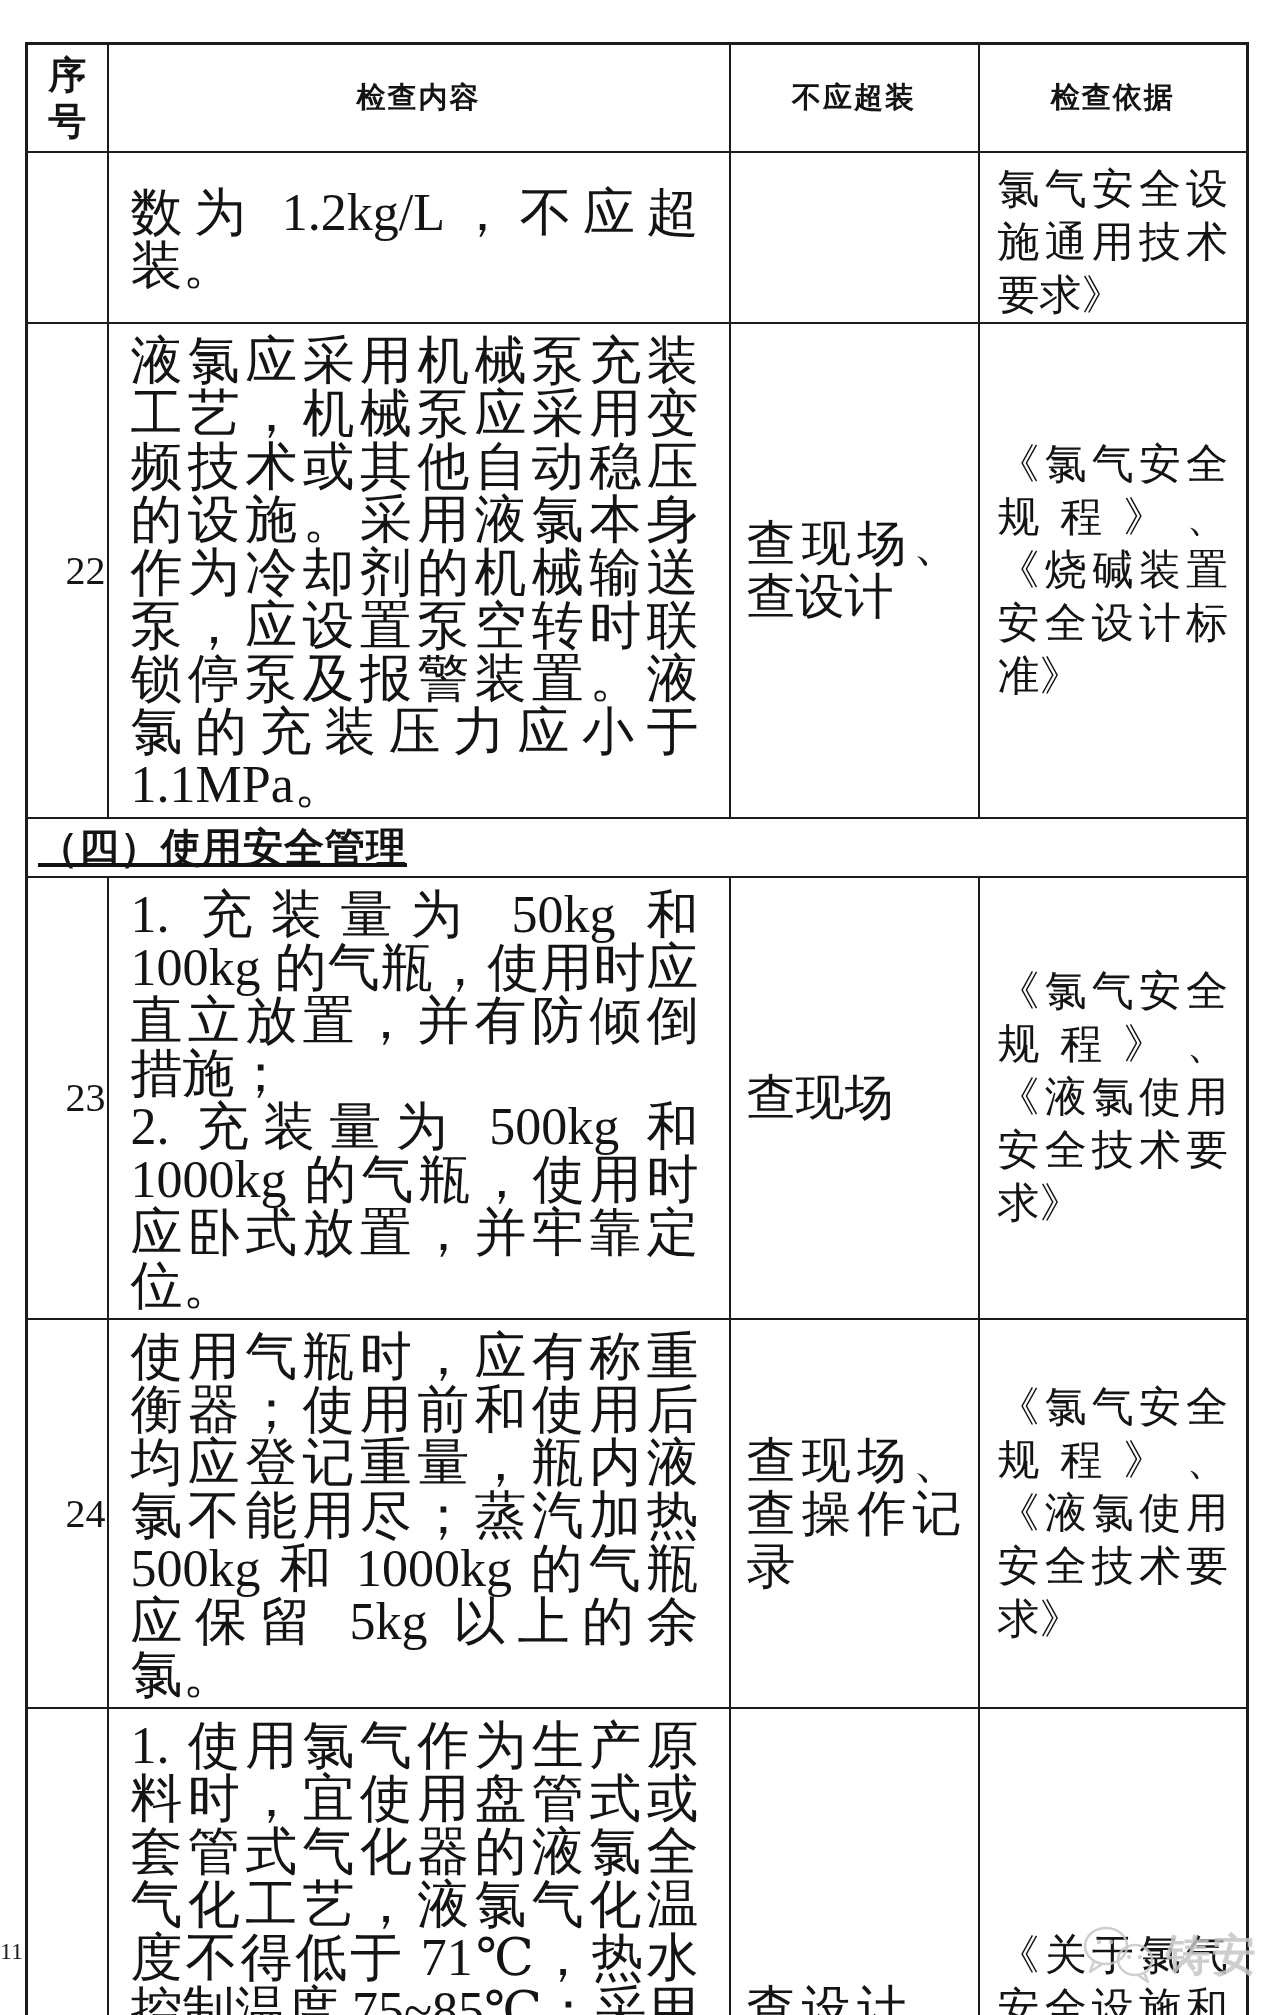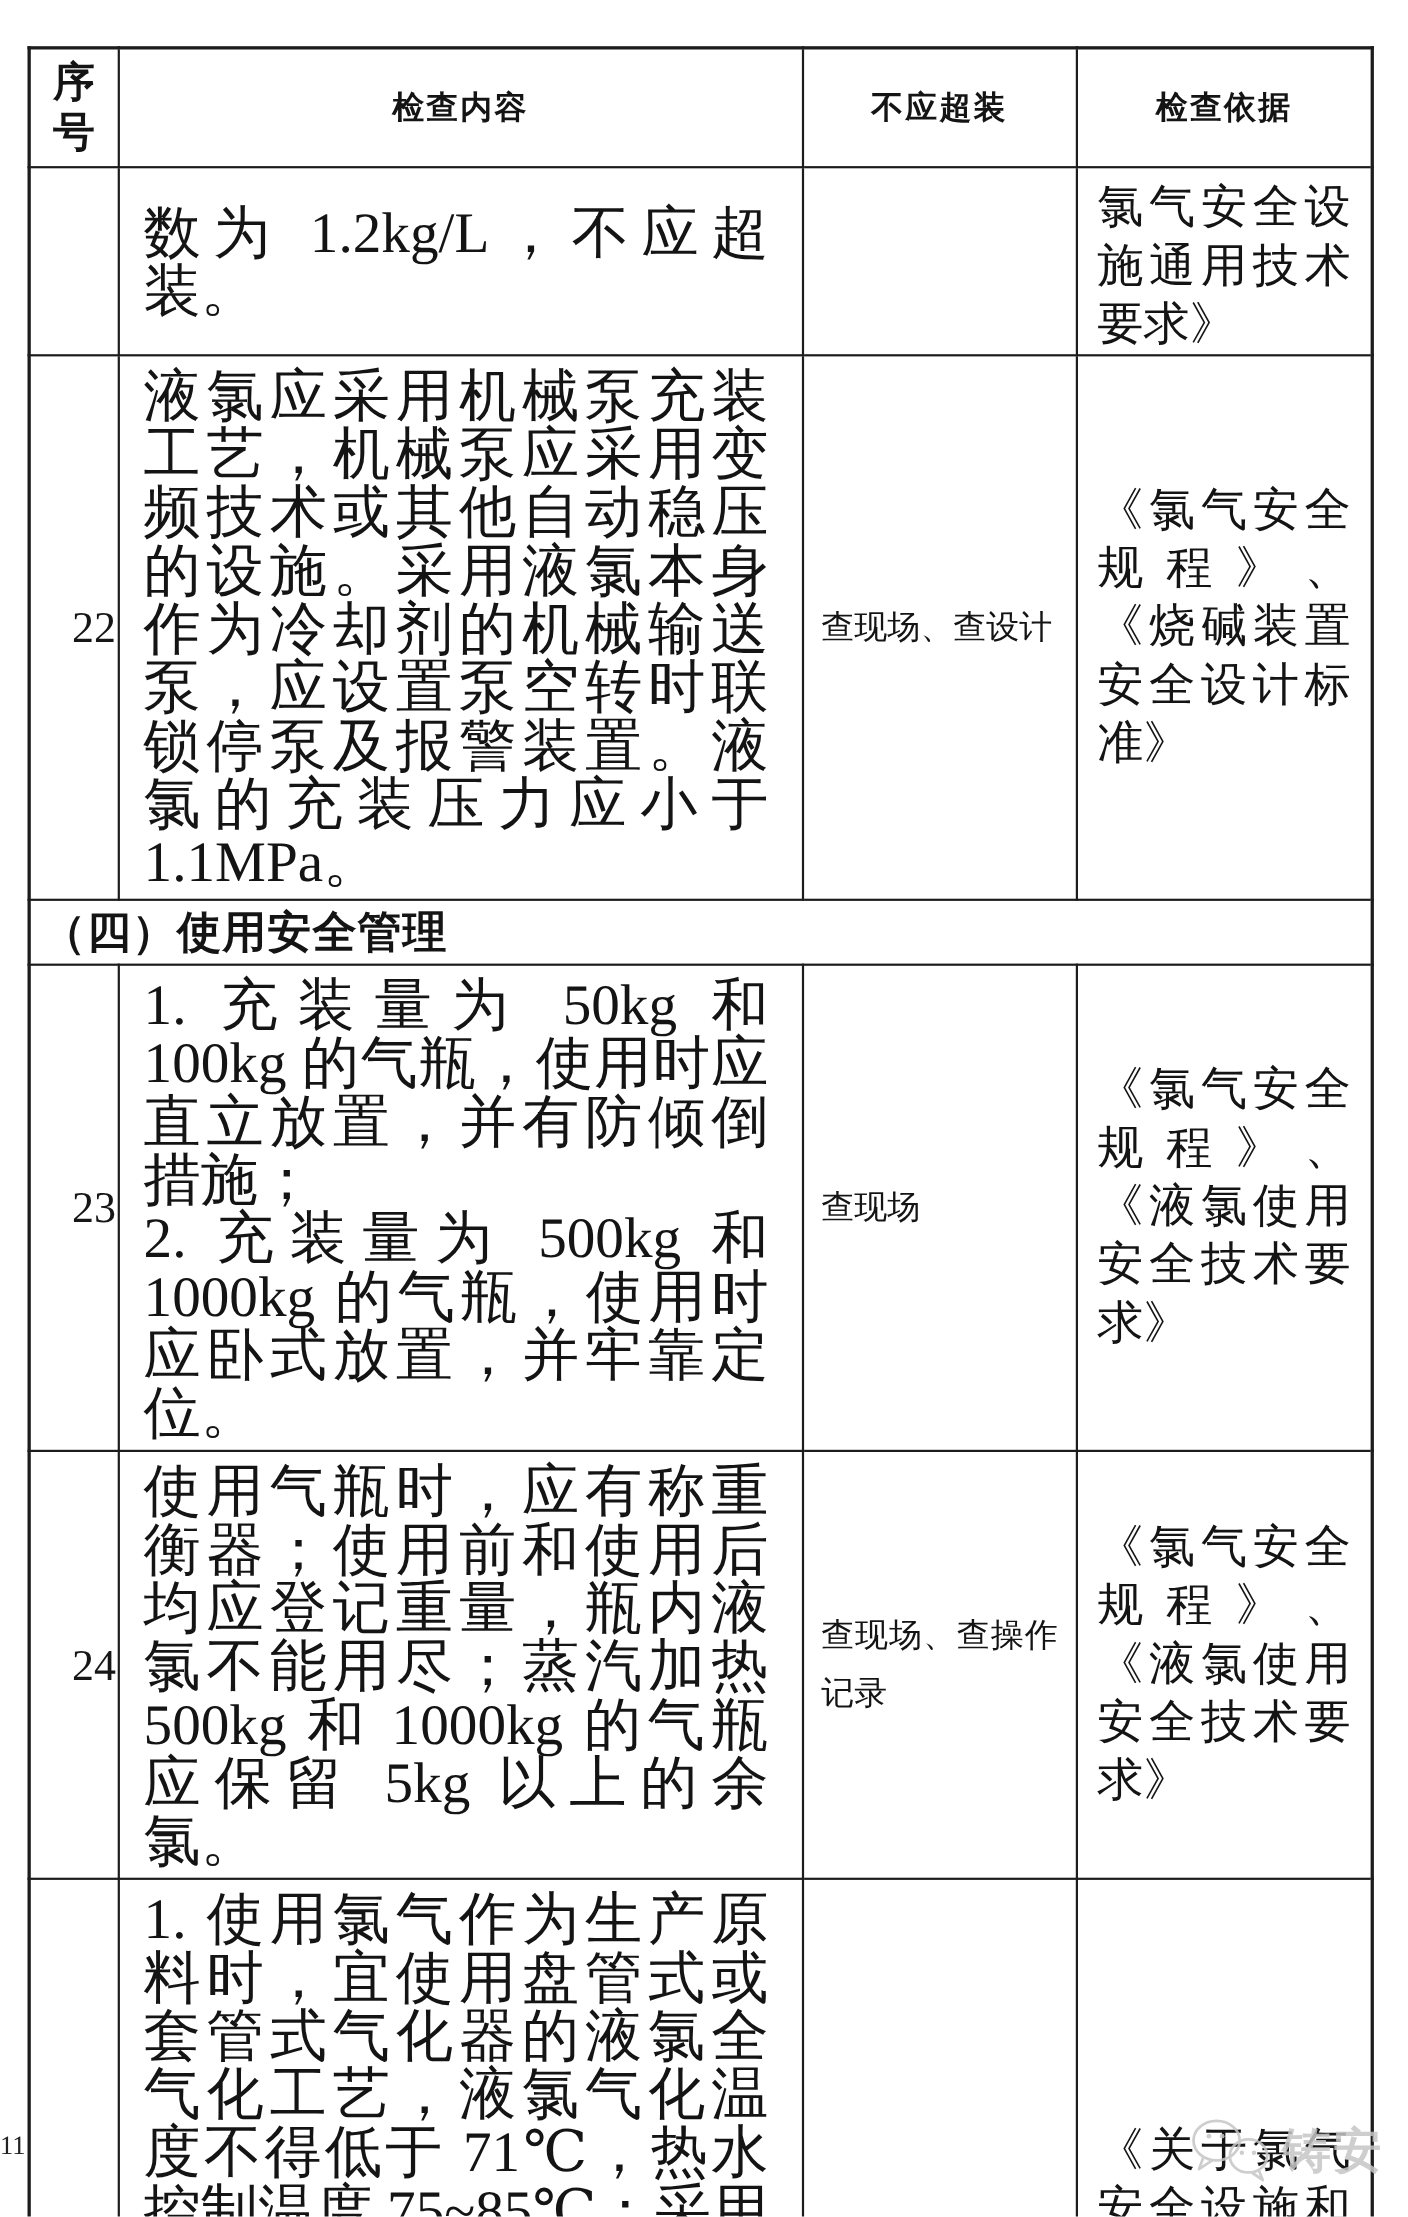--- a/index.html
+++ b/index.html
@@ -25,37 +25,37 @@
   thead th{
     border-bottom:5px solid #1c1c1c;
     font-family:"Liberation Sans","DejaVu Sans",sans-serif;
     font-weight:bold;font-size:29px;letter-spacing:2px;
     text-align:center;color:#141414;
   }
   th.th-no{white-space:pre-line;line-height:46px;font-size:38px;letter-spacing:0;}
   tr.h-header{height:108px;}
   tr.h-r0{height:163px;}
   tr.h-r22{height:375px;}
-  tr.h-section{height:55px;}
+  tr.h-section{height:55px;text-decoration:underline;}
   tr.h-r23{height:332px;}
   tr.h-r24{height:267px;}
   tr.h-r25{height:578px;}
   td.td-no{
     text-align:right;font-size:40px;color:#161616;
   }
   td.td-content{
     vertical-align:top;
     padding:10px 30px 6px 22px;
     font-size:52px;line-height:53px;
     text-align:justify;white-space:pre-wrap;
     color:#141414;
   }
   td.td-method{
     padding:0 16px;
-    font-size:30px;line-height:53px;
+    font-size:49px;line-height:53px;
     text-align:justify;color:#141414;border-radius:16px;
   }
   td.td-basis{
     padding:0 18px;
     font-size:42px;line-height:53px;
     text-align:justify;color:#141414;
   }
   td.v-top{vertical-align:top;padding-top:10px;margin-left:47px;}
   td.td-section{
     border-top:3px solid #1c1c1c;border-bottom:3px solid #1c1c1c;

